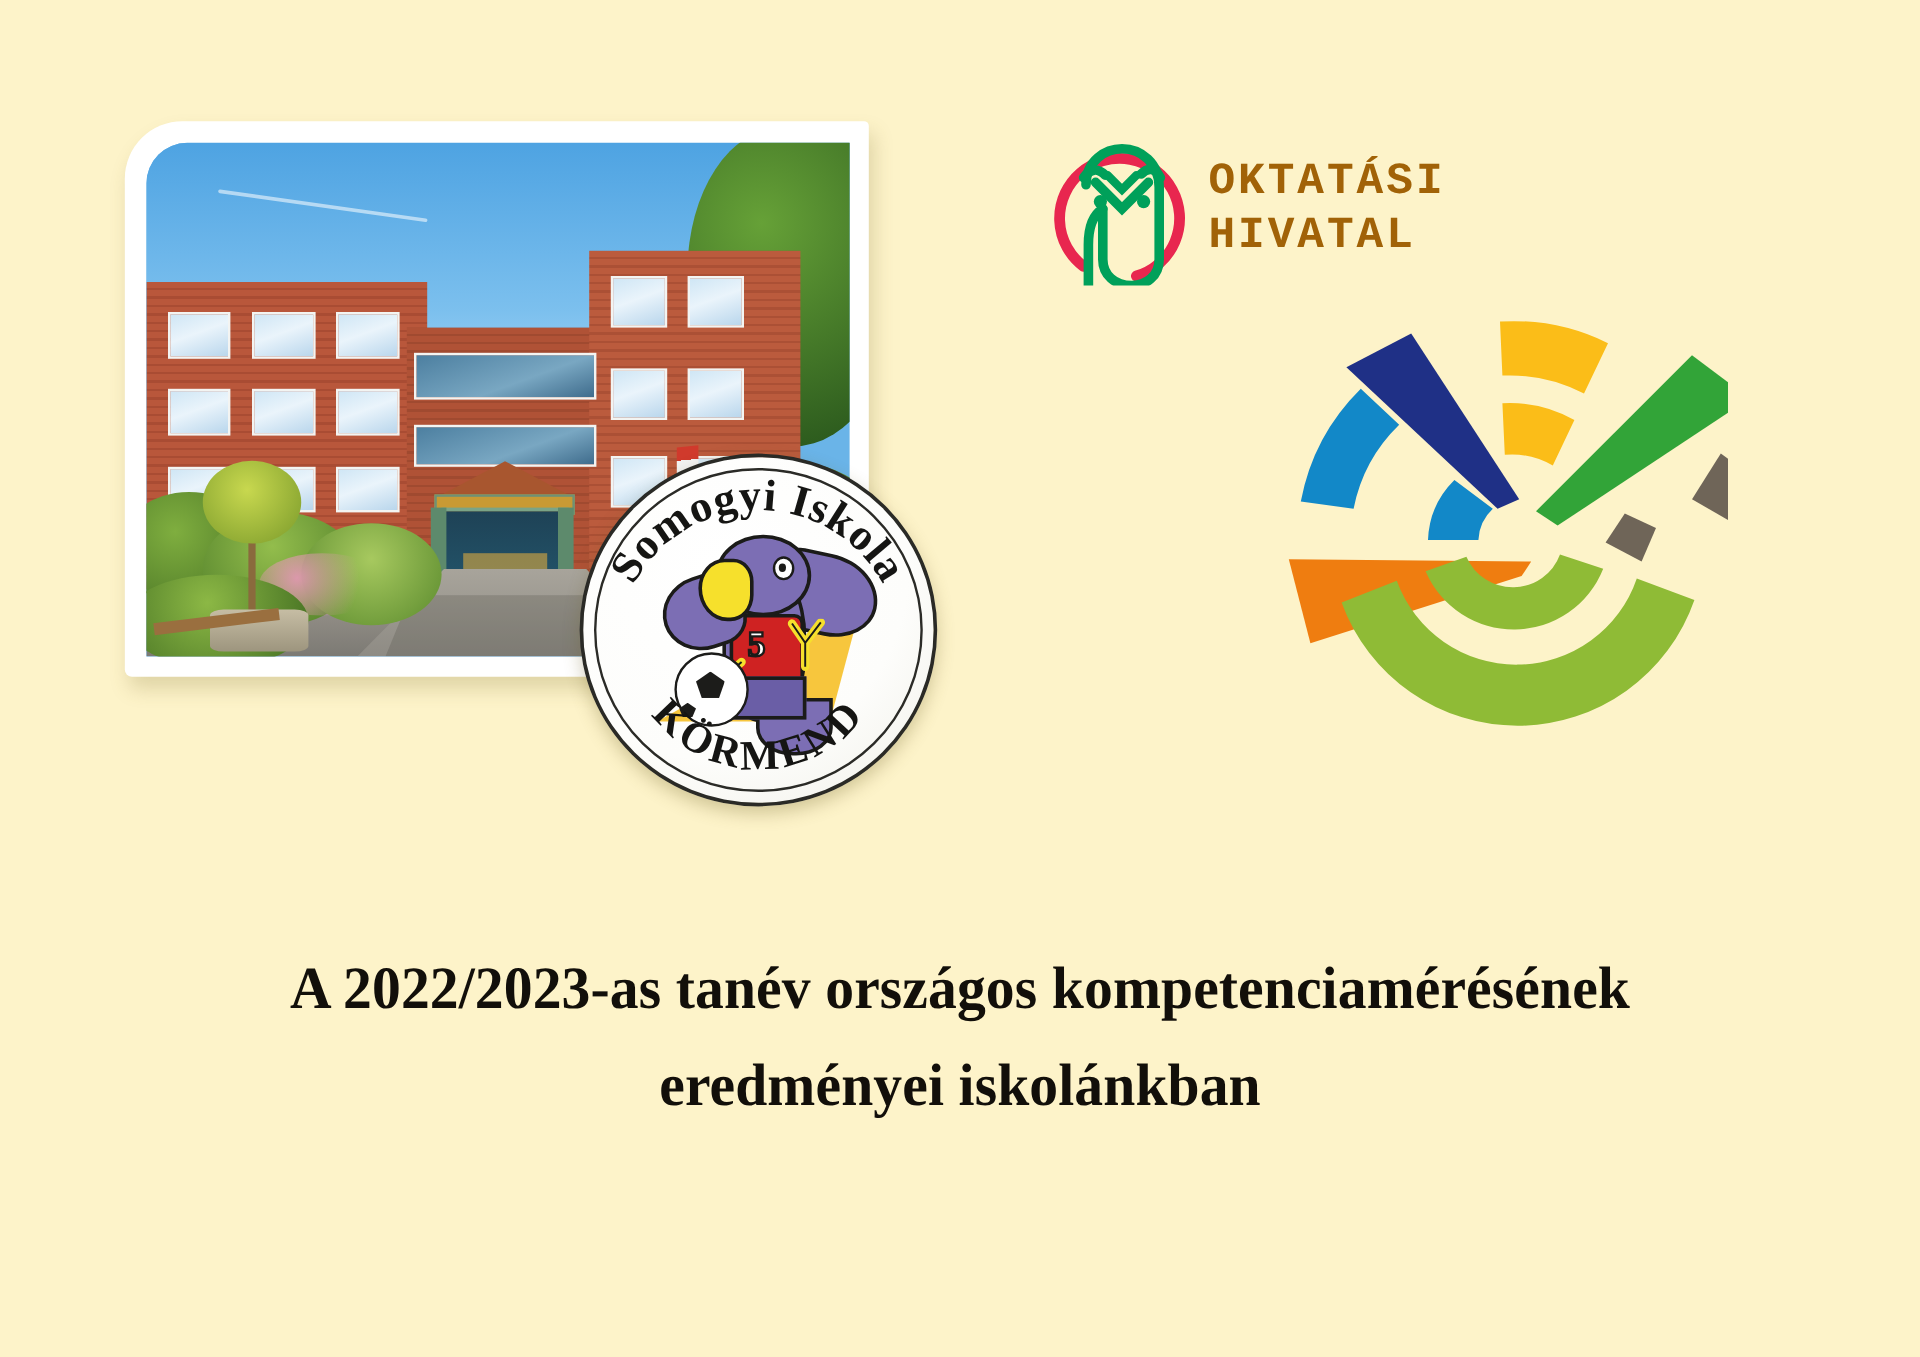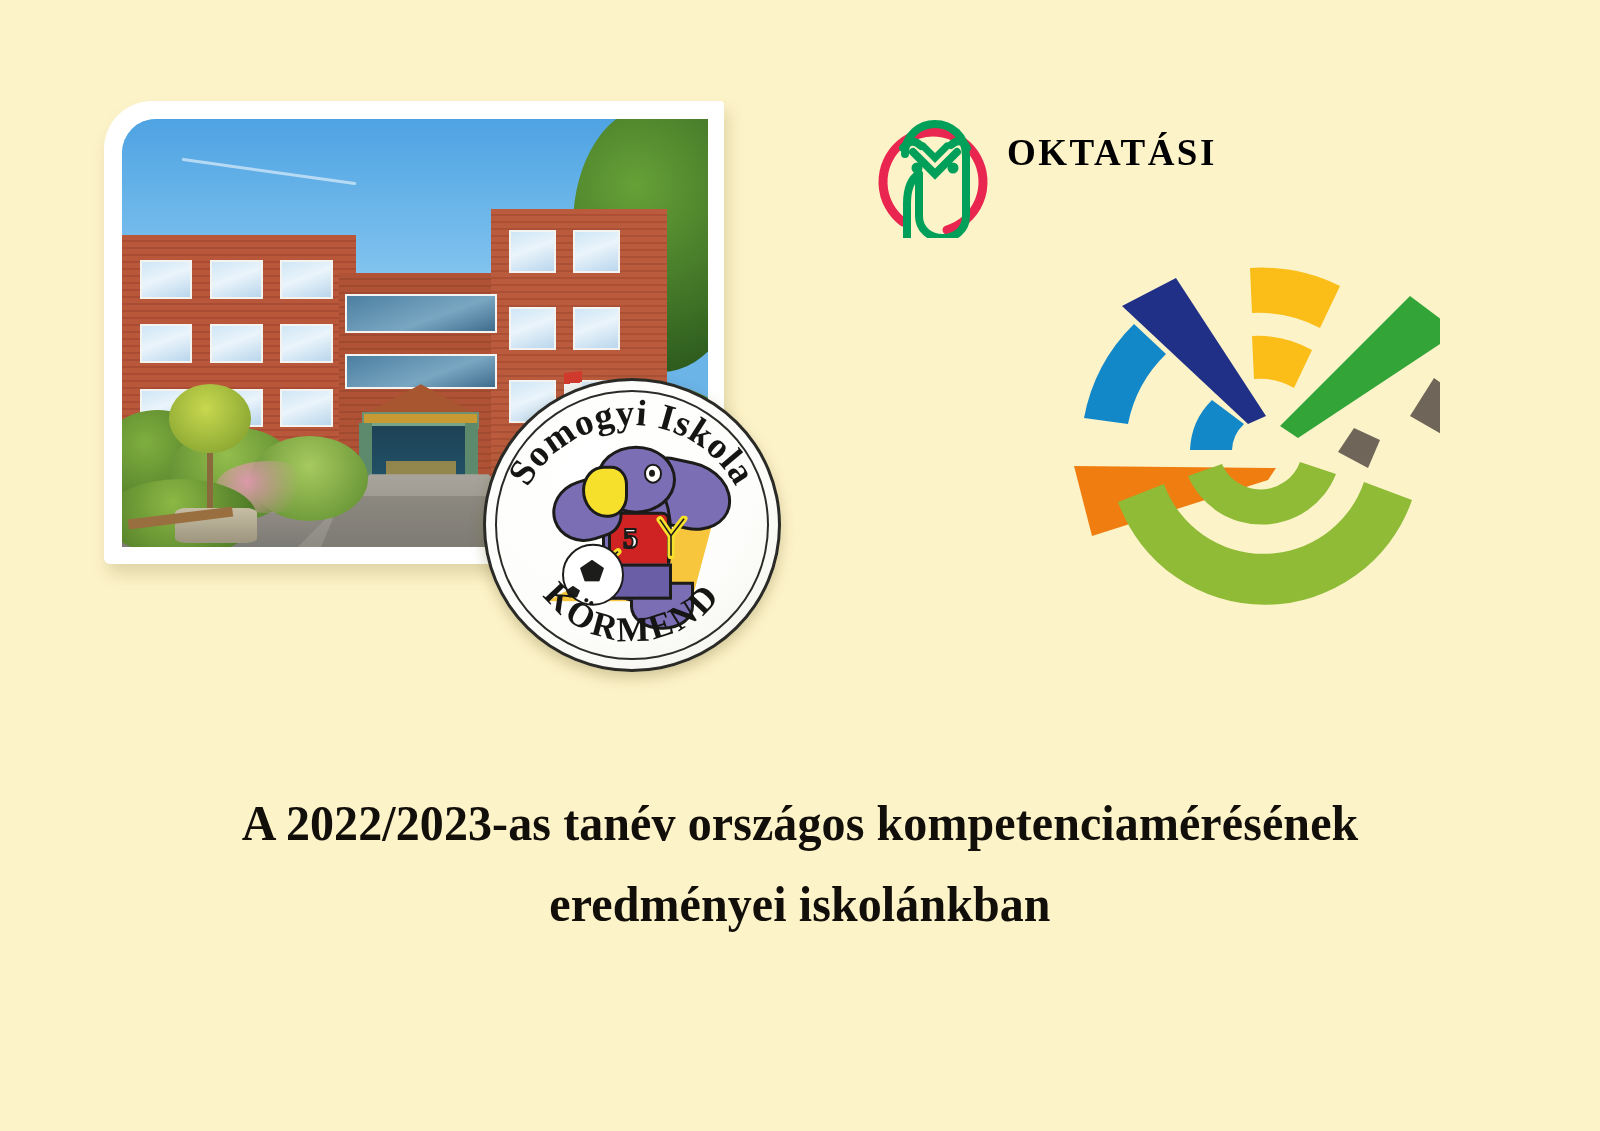--- a/index.html
+++ b/index.html
@@ -129,22 +129,22 @@
   .hand-y{position:absolute;left:124px;top:78px;width:32px;height:44px;}
   .leg{position:absolute;left:50px;top:110px;width:40px;height:36px;}
   .tailf{position:absolute;left:98px;top:144px;width:58px;height:42px;
      background:#7c6eb4;border:3px solid #1b1b19;border-radius:0 0 48% 48%;}
 
   
   .oh-logo{position:absolute;left:869px;top:112px;width:330px;height:126px;}
   .oh-mark{position:absolute;left:0;top:0;width:122px;height:126px;}
   .oh-text{position:absolute;left:138px;top:18px;}
   .oh-text div{
-    font-family:Liberation Serif, serif;
-    font-weight:700;font-size:37px;letter-spacing:2.5px;color:#000000;line-height:1.22;
+    font-family:Liberation Mono, monospace;
+    font-weight:700;font-size:37px;letter-spacing:2.5px;color:#a16207;line-height:1.22;
   }
 
   
   .fan-logo{position:absolute;left:1040px;top:250px;width:400px;height:385px;}
   .fan-logo svg{width:100%;height:100%;display:block;}
 
   
   .title{
     position:absolute;left:0;right:0;top:783px;
     text-align:center;
@@ -278,20 +278,21 @@
       <path d="M44 40 L 66 62 L 88 40" fill="none" stroke="#00a05a" stroke-width="8" stroke-linecap="round"></path>
       <path d="M54 34 L 66 46 L 78 34" fill="none" stroke="#00a05a" stroke-width="7" stroke-linecap="round"></path>
 
       <circle cx="48" cy="56" r="5.5" fill="#00a05a"></circle>
       <circle cx="84" cy="56" r="5.5" fill="#00a05a"></circle>
 
       <path d="M50 62 C 40 68 38 80 38 92 L 38 126" fill="none" stroke="#00a05a" stroke-width="8" stroke-linecap="round"></path>
     </svg>
     <div class="oh-text">
       <div>OKTATÁSI</div>
+      <div>HIVATAL</div>
     </div>
   </div>
 
   <div class="fan-logo">
     <svg viewBox="0 0 400 385">
       <g transform="translate(222,196)">
 
         <path d="M -14 -22 L -140 -140 L -86 -168 L 4 -30 Z" fill="#1f3086"></path>
 
         <path d="M -12 -178 A 178 178 0 0 1 78 -160 L 58 -118 A 133 133 0 0 0 -10 -133 Z" fill="#fbbd18"></path>

